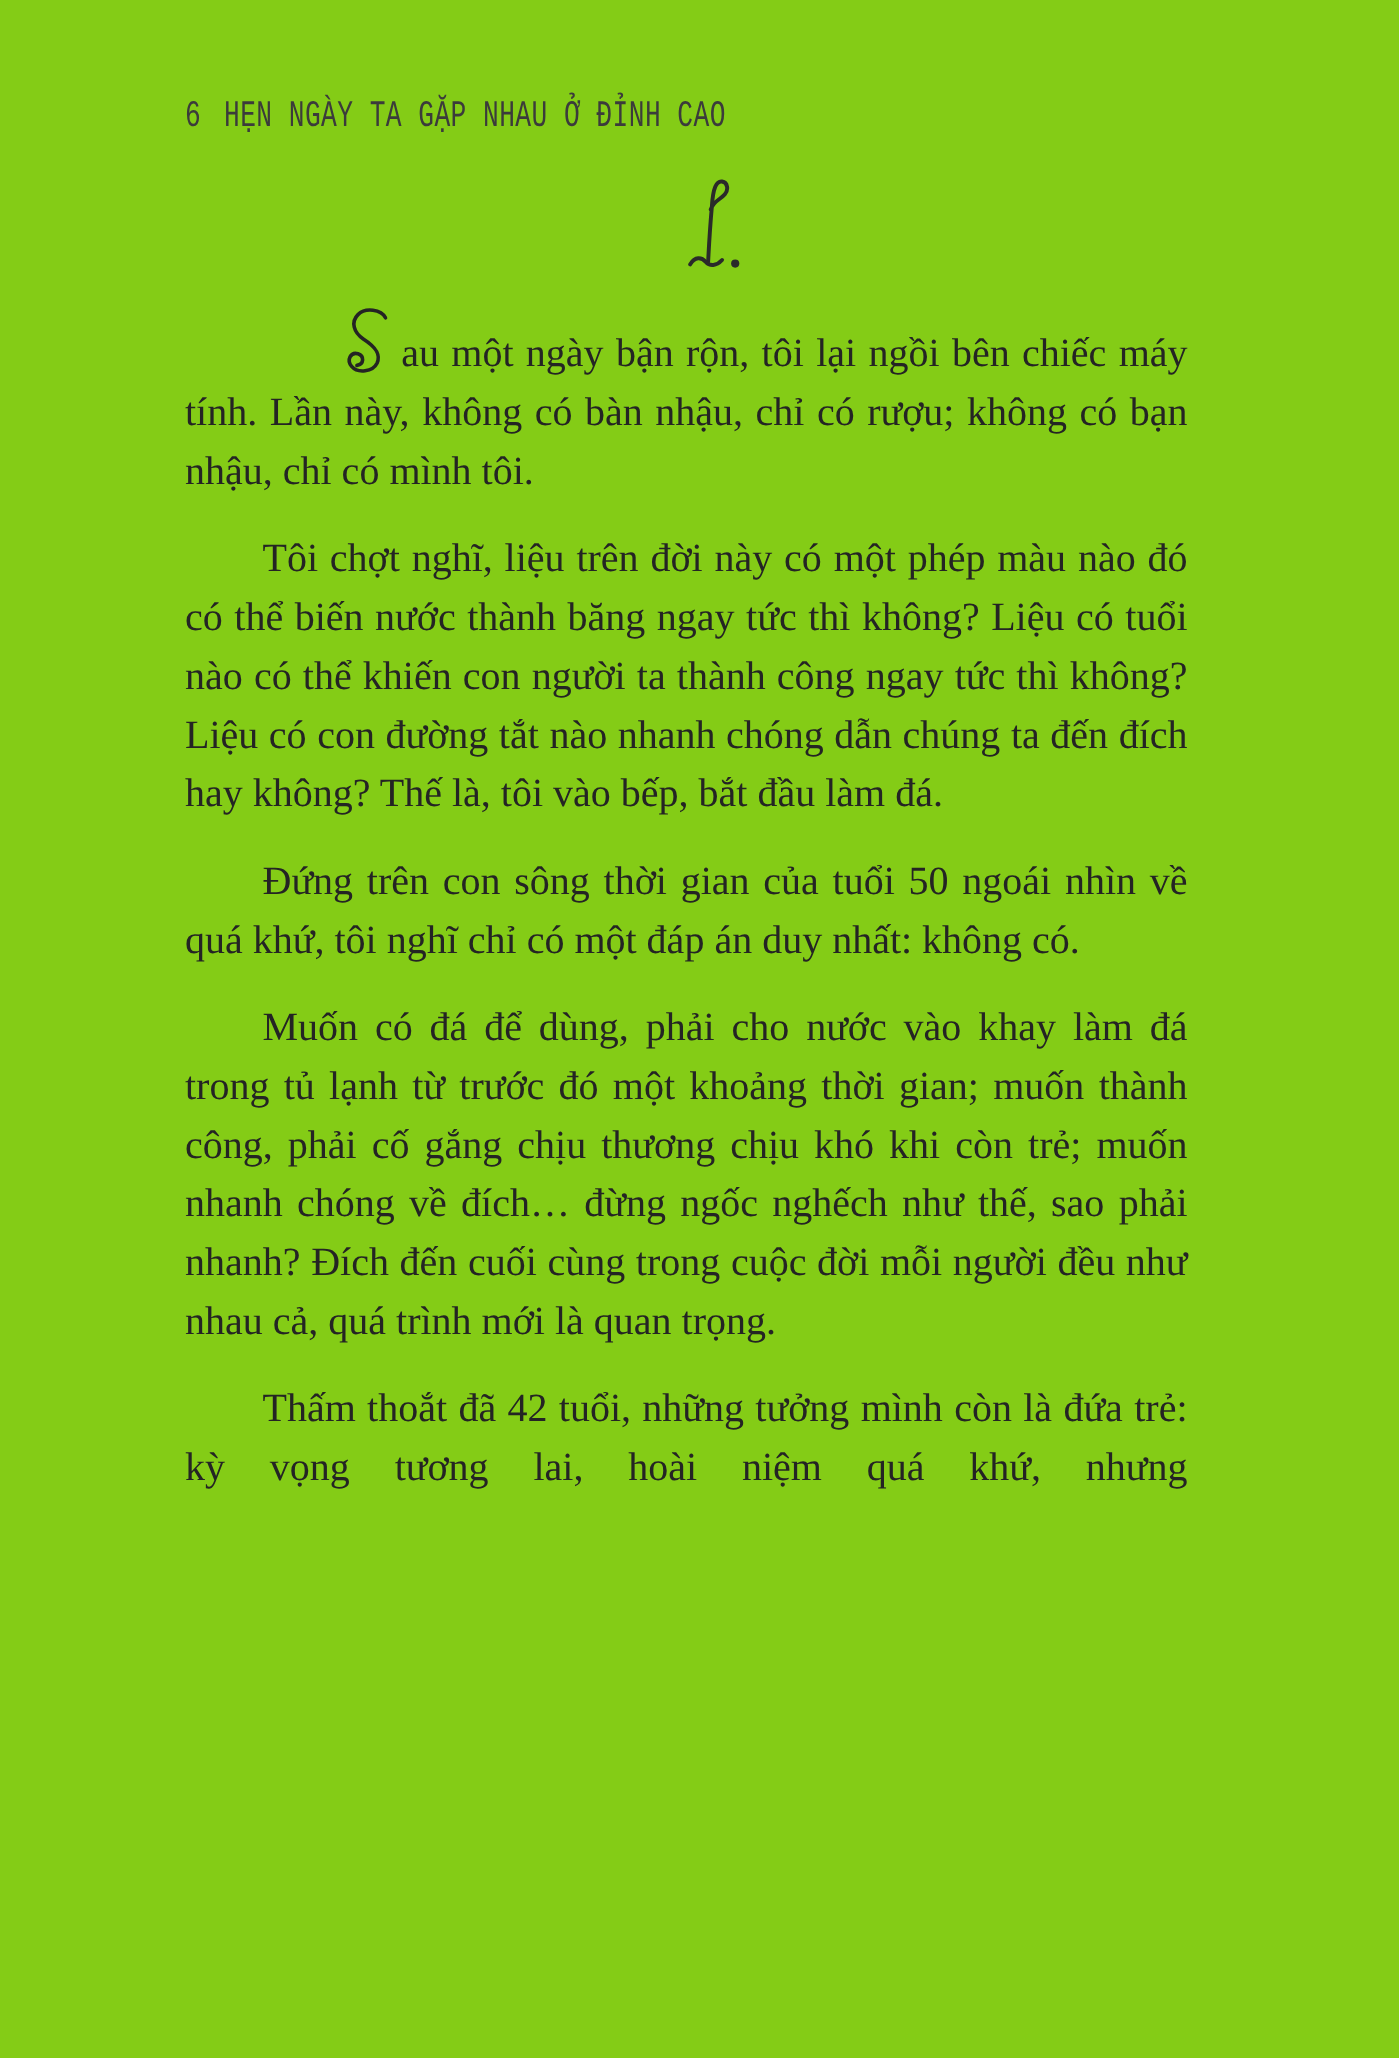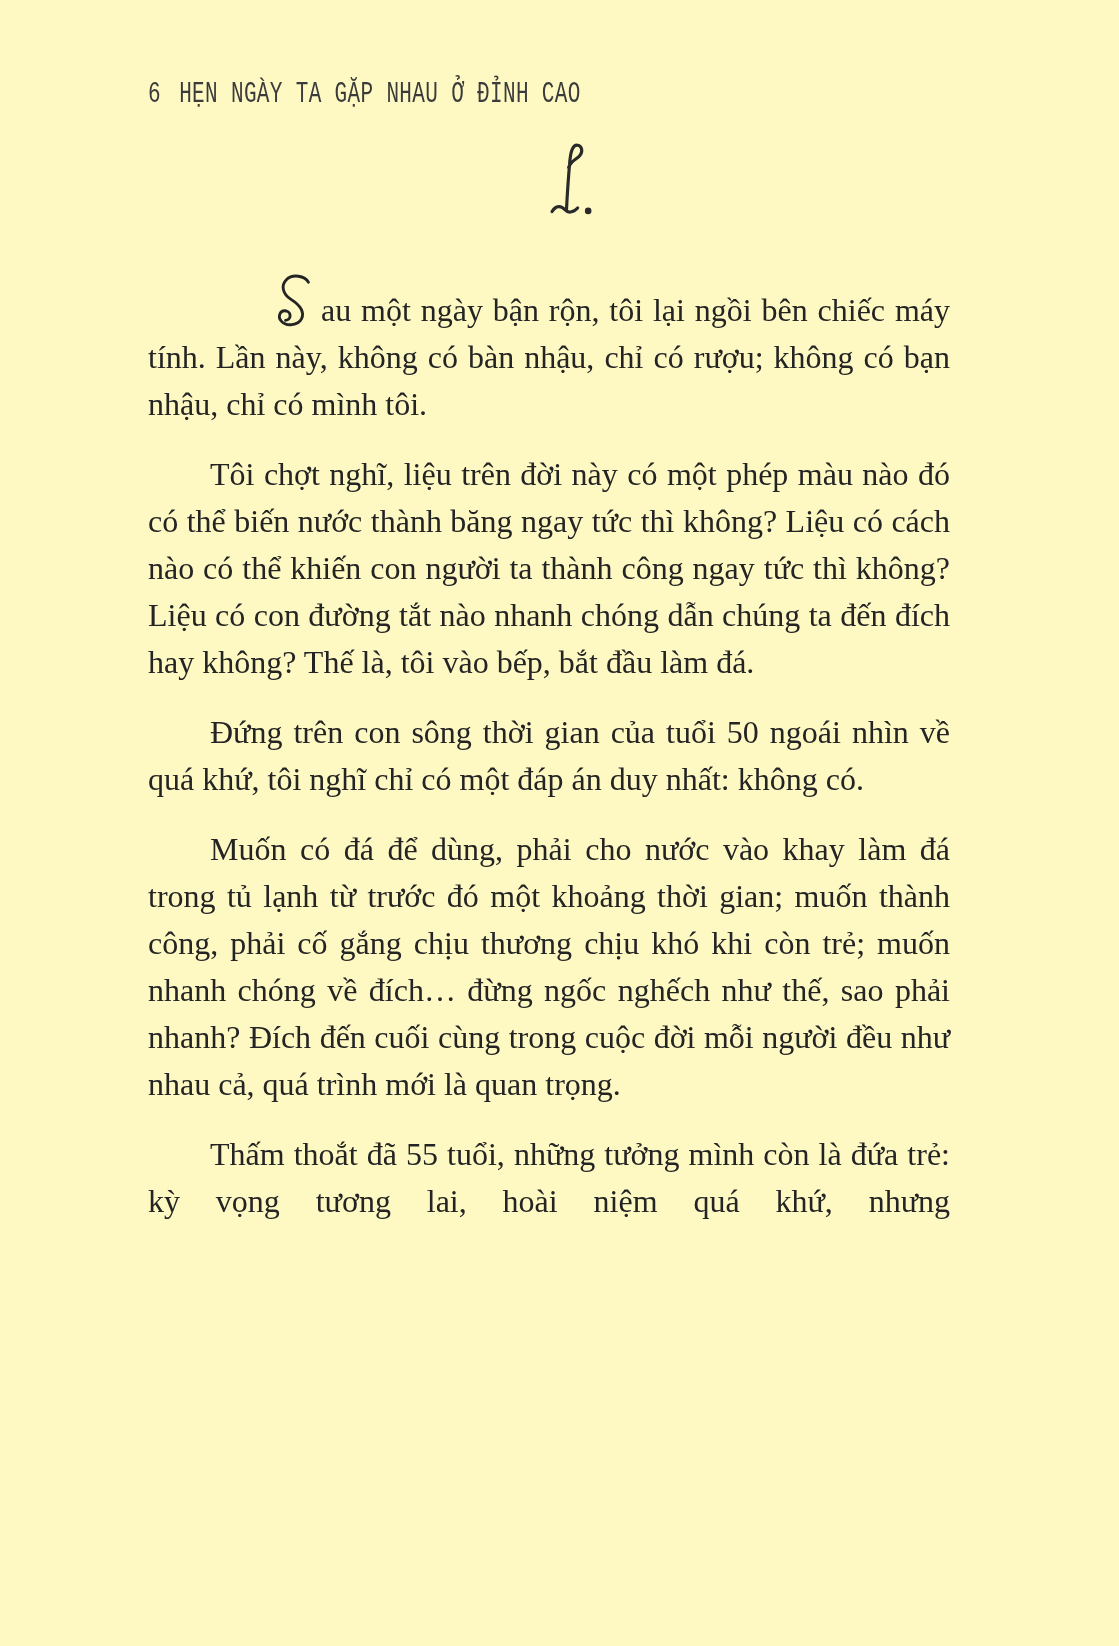--- a/index.html
+++ b/index.html
@@ -4,21 +4,21 @@
 <style>
   html, body {
     margin: 0;
     padding: 0;
     background: #ffffff;
   }
   .page {
     position: relative;
     width: 1119px;
     height: 1646px;
-    background: #fef9c3;
+    background: #84cc16;
     overflow: hidden;
     font-family: "Liberation Serif", "DejaVu Serif", serif;
     color: #242424;
   }
   .running-header {
     position: absolute;
     left: 148px;
     top: 78px;
     font-family: "Liberation Mono", "DejaVu Sans Mono", monospace;
     font-size: 30px;
@@ -41,21 +41,21 @@
     text-align: center;
     color: #2a2a2a;
   }
   .chapter-number svg {
     display: inline-block;
     margin-left: 14px; 
   }
   .text-block {
     position: absolute;
     left: 148px;
-    top: 272px;
+    top: 244px;
     width: 802px;
     font-size: 32px;
     line-height: 47px;
     text-align: justify;
     color: #242424;
   }
   .text-block p {
     margin: 0 0 23px 0;
     text-indent: 62px;
   }
@@ -107,23 +107,23 @@
     <p>
       <span class="dropcap" aria-label="S">
         <span class="visually-hidden">S</span>
         <svg width="44" height="56" viewBox="0 0 52 64" aria-hidden="true">
           <path d="M43 11 C39 3 24 1 17 8 C10 15 13 25 22 31 C33 38 39 45 35 54 C31 62 17 64 11 57 C6 51 10 43 17 45 C23 47 23 55 16 56" fill="none" stroke="#242424" stroke-width="3.4" stroke-linecap="round"></path>
         </svg>
       </span><span>au một ngày bận rộn, tôi lại ngồi bên chiếc máy tính. Lần này, không có bàn nhậu, chỉ có rượu; không có bạn nhậu, chỉ có mình tôi.</span>
     </p>
 
 
-    <p>Tôi chợt nghĩ, liệu trên đời này có một phép màu nào đó có thể biến nước thành băng ngay tức thì không? Liệu có cách nào có thể khiến con người ta thành công ngay tức thì không? Liệu có con đường tắt nào nhanh chóng dẫn chúng ta đến đích hay không? Thế là, tôi vào bếp, bắt đầu làm đá.</p>
+    <p>Tôi chợt nghĩ, liệu trên đời này có một phép màu nào đó có thể biến nước thành băng ngay tức thì không? Liệu có tuổi nào có thể khiến con người ta thành công ngay tức thì không? Liệu có con đường tắt nào nhanh chóng dẫn chúng ta đến đích hay không? Thế là, tôi vào bếp, bắt đầu làm đá.</p>
 
     <p>Đứng trên con sông thời gian của tuổi 50 ngoái nhìn về quá khứ, tôi nghĩ chỉ có một đáp án duy nhất: không có.</p>
 
     <p>Muốn có đá để dùng, phải cho nước vào khay làm đá trong tủ lạnh từ trước đó một khoảng thời gian; muốn thành công, phải cố gắng chịu thương chịu khó khi còn trẻ; muốn nhanh chóng về đích… đừng ngốc nghếch như thế, sao phải nhanh? Đích đến cuối cùng trong cuộc đời mỗi người đều như nhau cả, quá trình mới là quan trọng.</p>
 
-    <p class="continues">Thấm thoắt đã 55 tuổi, những tưởng mình còn là đứa trẻ: kỳ vọng tương lai, hoài niệm quá khứ, nhưng</p>
+    <p class="continues">Thấm thoắt đã 42 tuổi, những tưởng mình còn là đứa trẻ: kỳ vọng tương lai, hoài niệm quá khứ, nhưng</p>
 
   </main>
 
 </div>
 
 </body></html>

